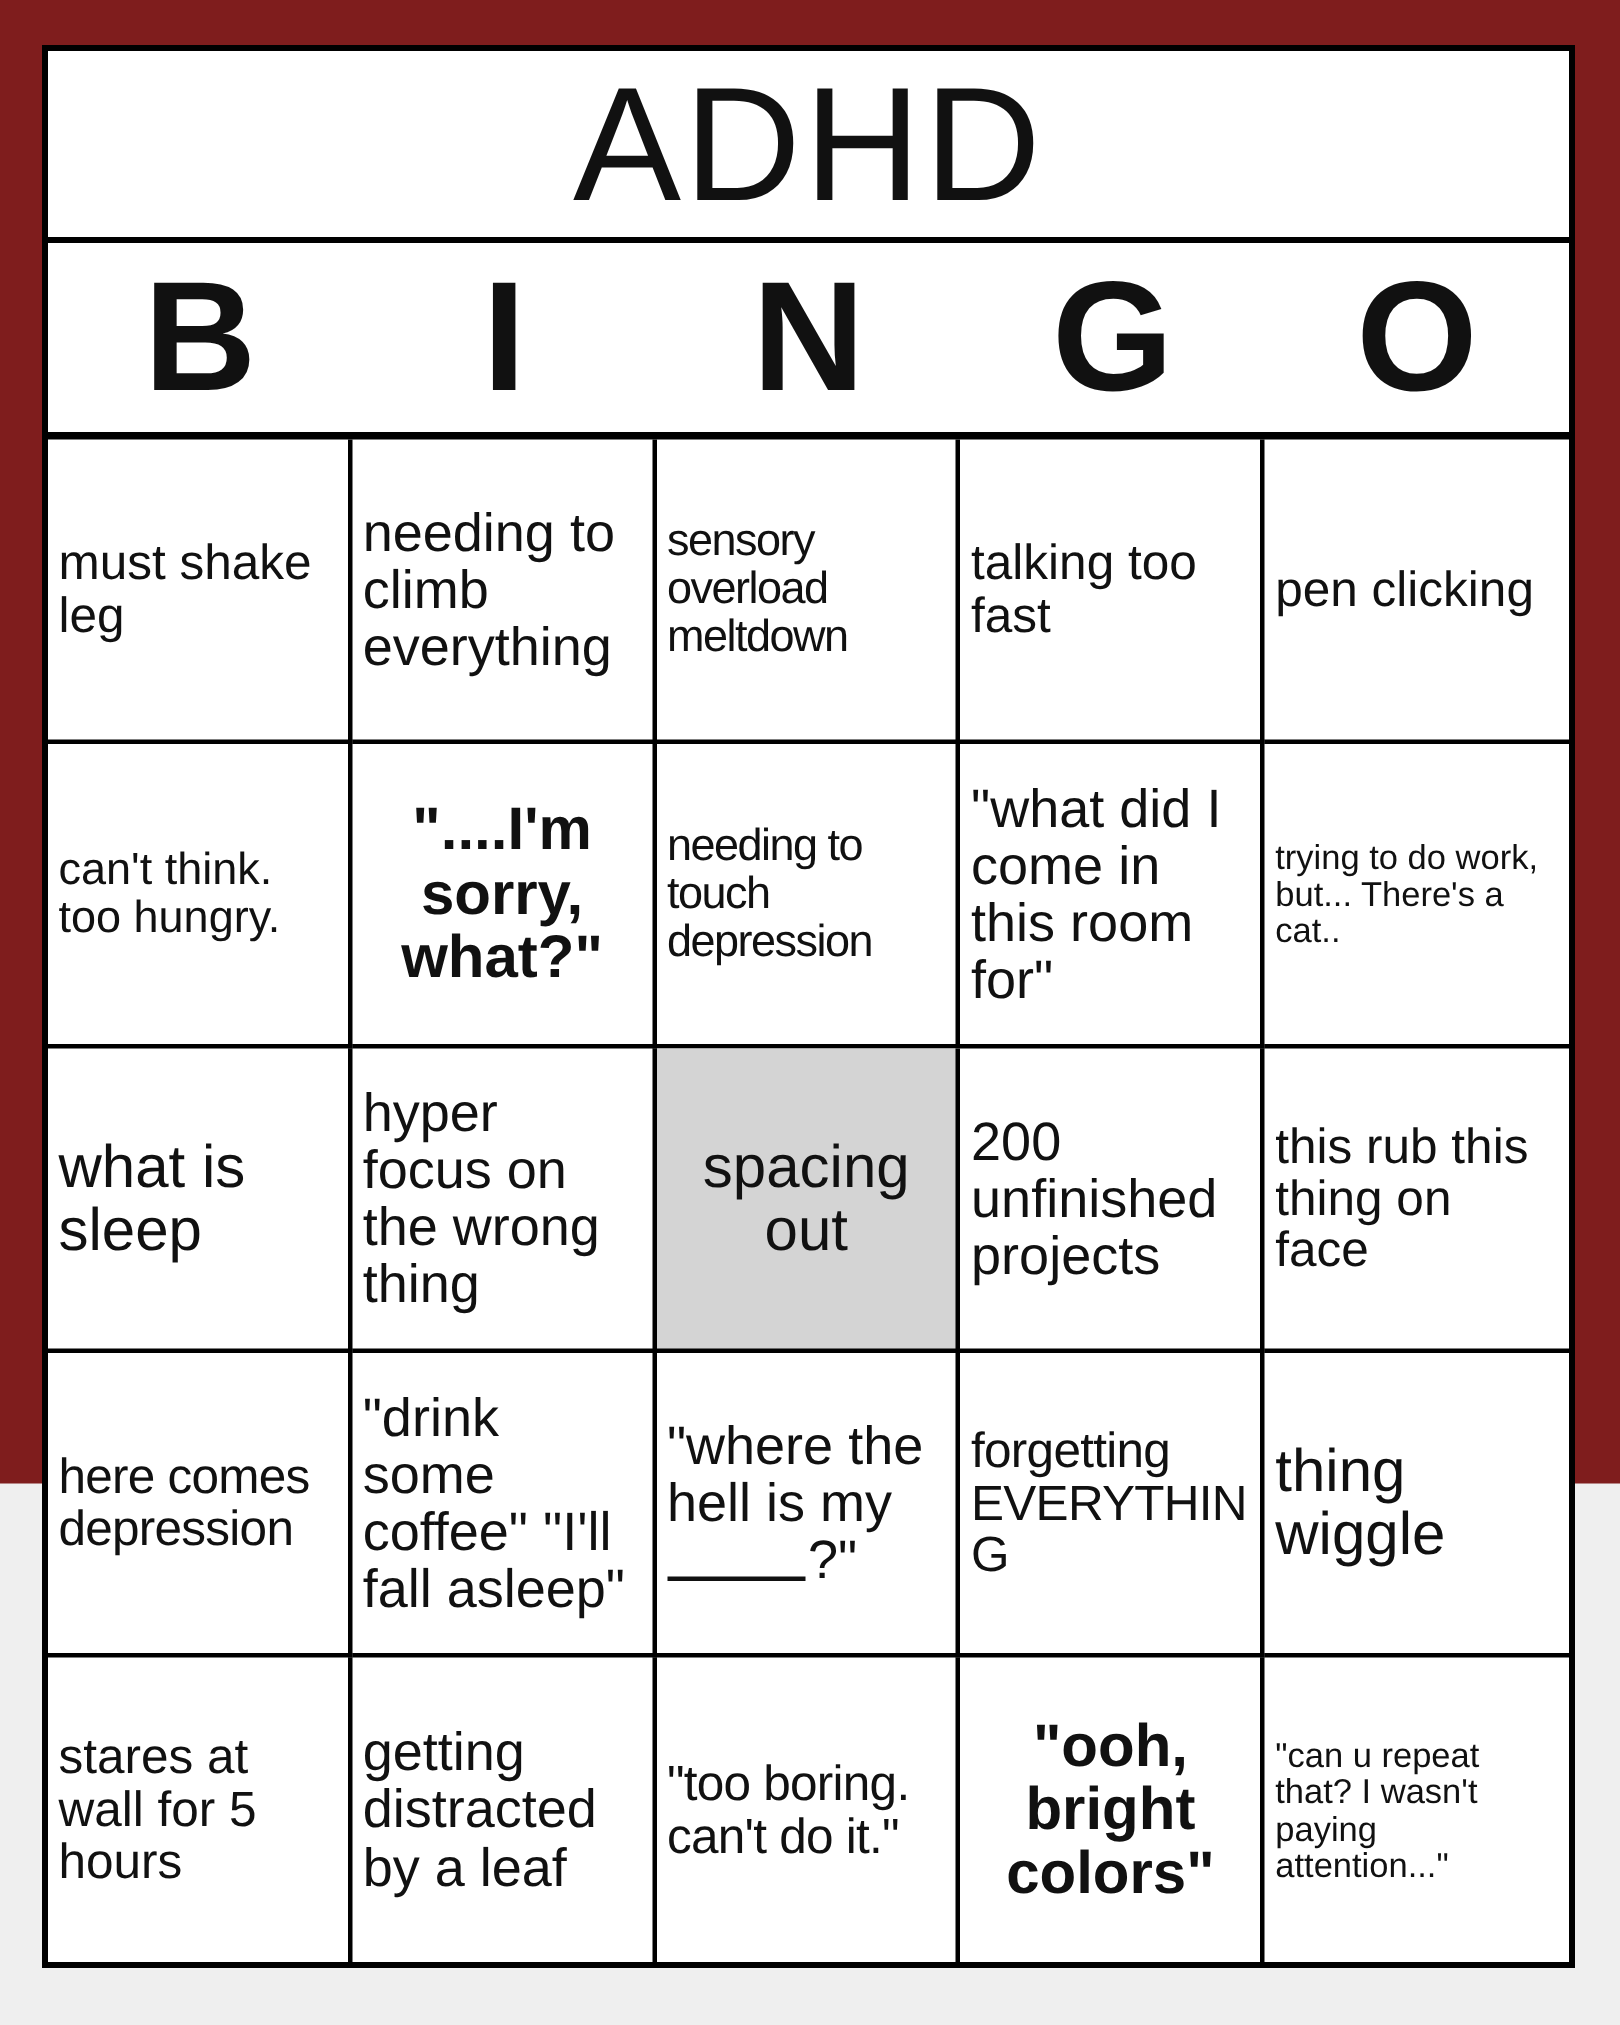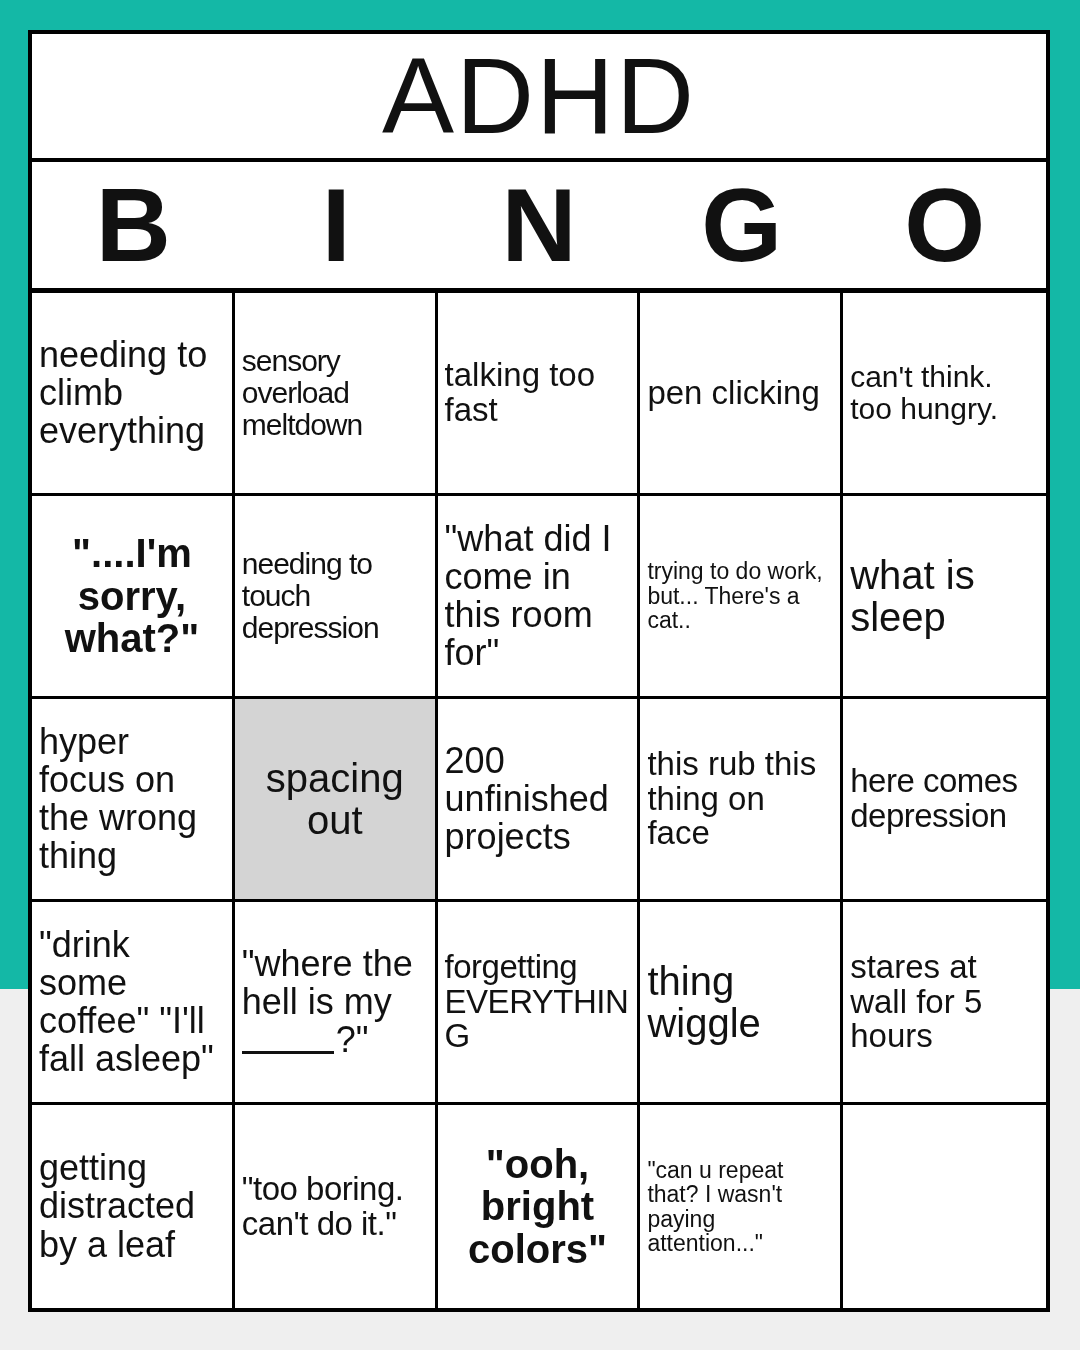--- a/index.html
+++ b/index.html
@@ -10,21 +10,21 @@
   body {
     width: 1080px;
     height: 1350px;
     font-family: "Liberation Sans", sans-serif;
     overflow: hidden;
   }
   .page {
     position: relative;
     width: 1080px;
     height: 989px;
-    background: #14b8a6;
+    background: #7f1d1d;
     box-sizing: border-box;
   }
   .card {
     position: absolute;
     left: 28px;
     top: 30px;
     width: 1022px;
     height: 1282px;
     background: #ffffff;
     border: 4px solid #000;
@@ -136,20 +136,23 @@
         <span class="bingo-letter">G</span>
       </div>
       <div class="bingo-cell">
         <span class="bingo-letter">O</span>
       </div>
     </div>
 
     <div class="grid">
 
       <div class="cell">
+          <div class="cell-text s-xl">must shake leg</div>
+        </div>
+      <div class="cell">
           <div class="cell-text s-md">needing to climb everything</div>
         </div>
       <div class="cell">
           <div class="cell-text s-lg narrow">sensory overload meltdown</div>
         </div>
       <div class="cell">
           <div class="cell-text s-xl">talking too fast</div>
         </div>
       <div class="cell">
           <div class="cell-text s-xl">pen clicking</div>

